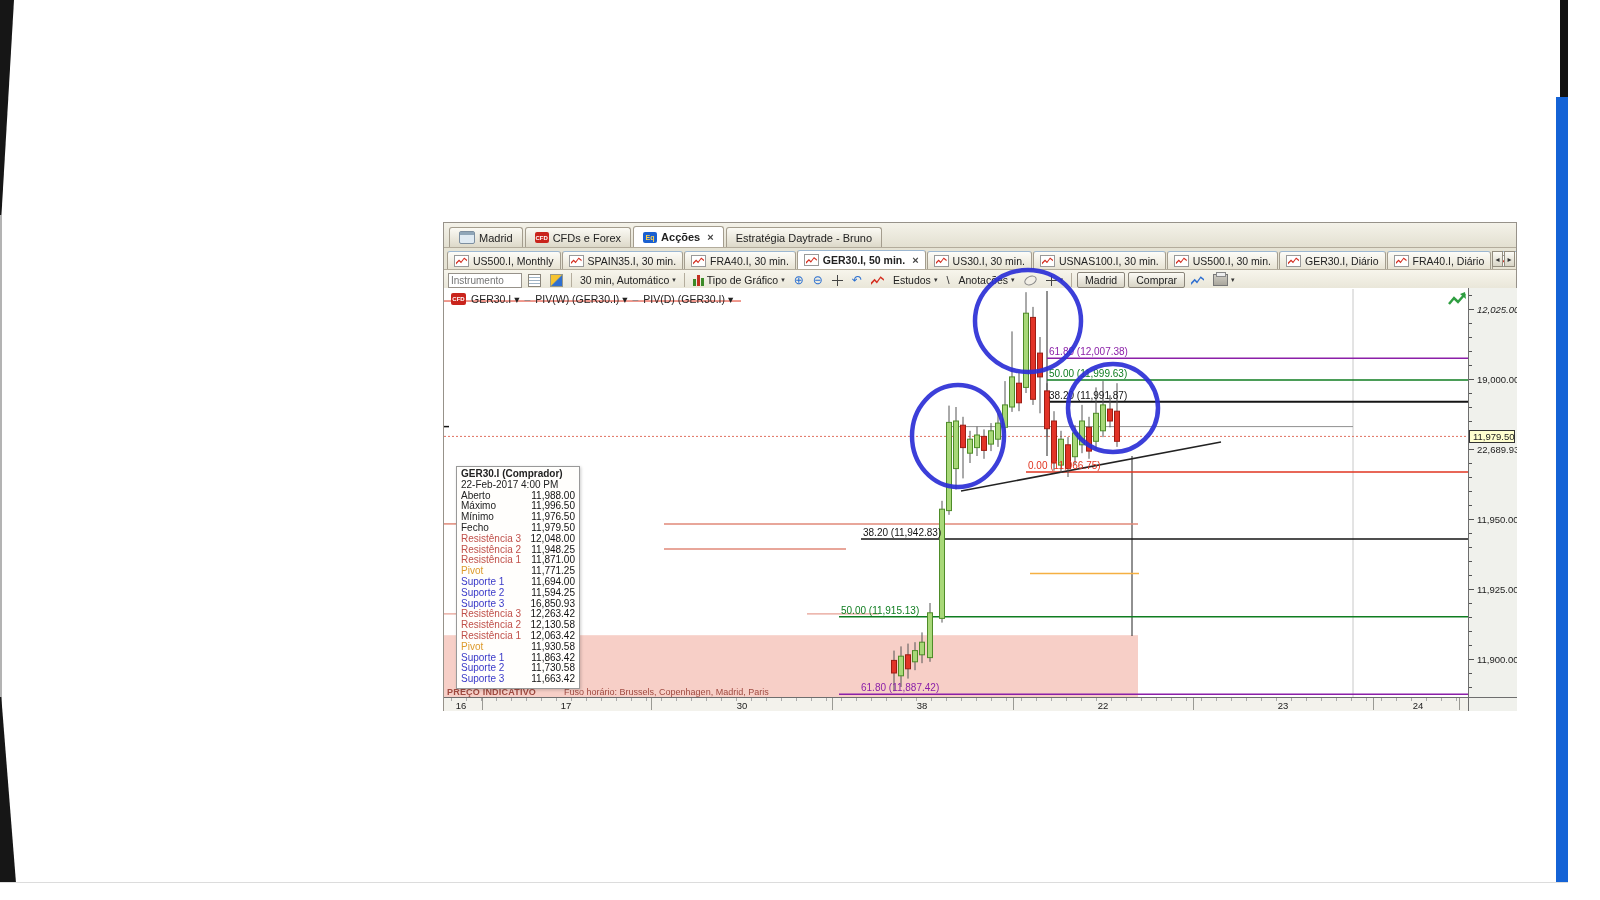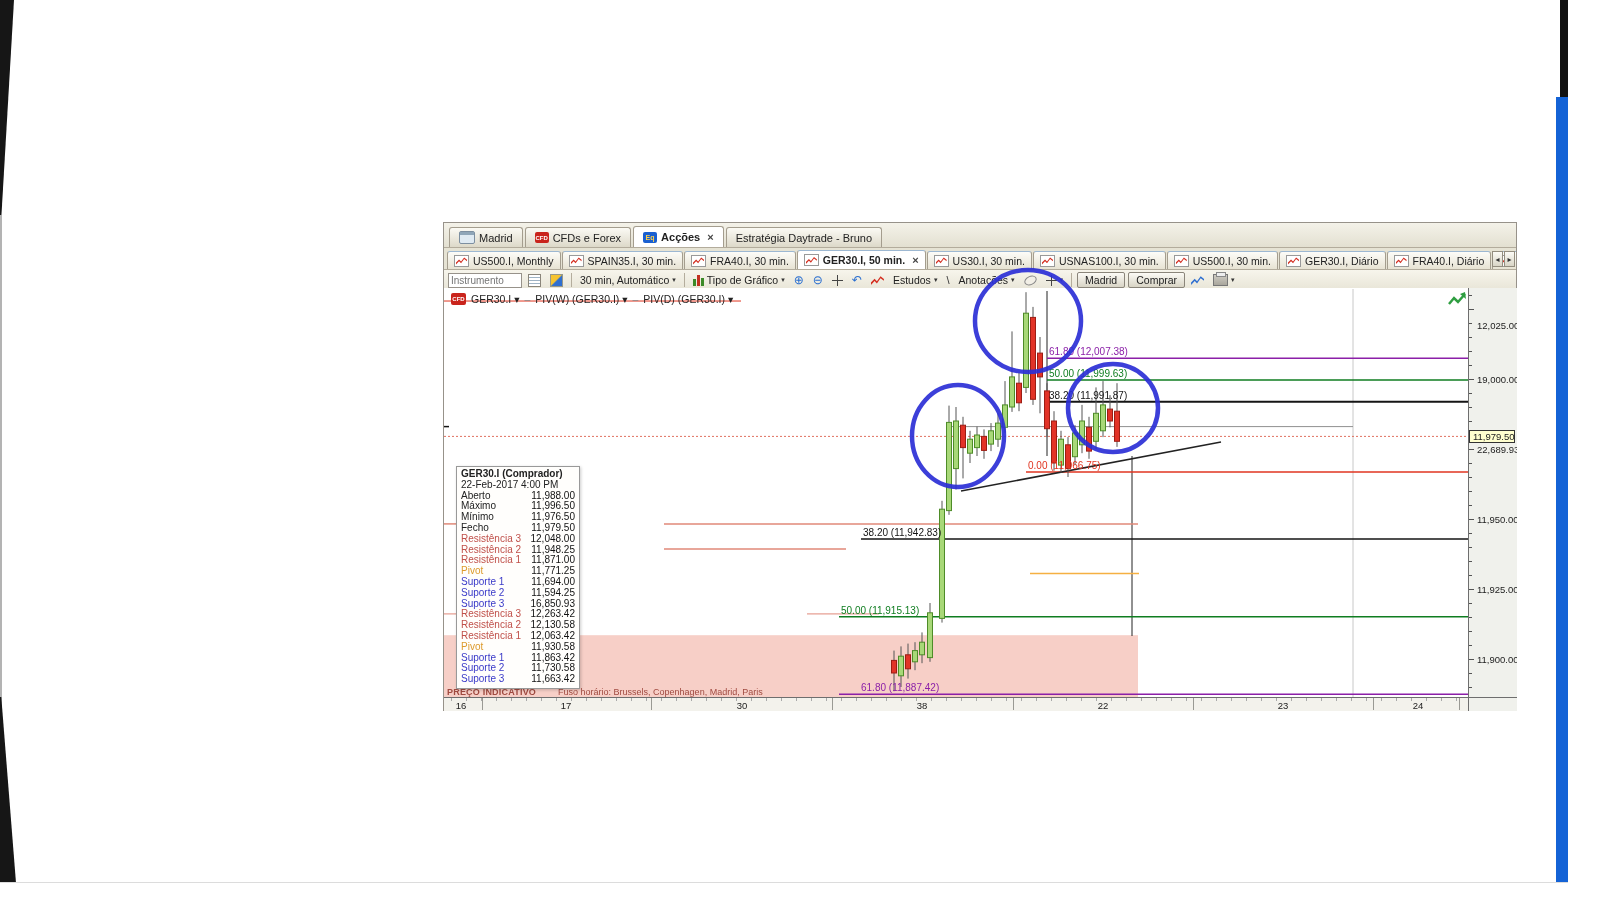--- a/index.html
+++ b/index.html
@@ -95,21 +95,21 @@
   
   .tooltip{position:absolute;left:12px;top:178px;width:114px;background:#fffefc;
      border:1px solid #999;box-shadow:1px 1px 3px rgba(0,0,0,.2);padding:2px 4px 3px 4px;
      font-size:10px;z-index:6;line-height:10.8px;}
   .tt-title{font-weight:bold;}
   .tt-row{display:flex;justify-content:space-between;}
   .tt-row .v{color:#111;}
   .c-k{color:#222;} .c-r{color:#c0504a;} .c-o{color:#dd9a2b;} .c-b{color:#3a3ac8;}
 
   .chartfooter{position:absolute;left:3px;top:399px;font-size:9px;color:#a04a40;z-index:5;white-space:nowrap;}
-  .chartfooter b{font-weight:bold;margin-right:22px;letter-spacing:.2px;}
+  .chartfooter b{font-weight:bold;margin-right:28px;letter-spacing:.2px;}
 
   
   .yaxis{position:absolute;left:1024px;top:65px;width:48px;height:409px;
      background:#f0f1ec;border-left:1px solid #6e6e6e;font-size:9.5px;overflow:hidden;}
   .ylab{position:absolute;left:8px;transform:translateY(-50%);white-space:nowrap;color:#222;}
   .ytick{position:absolute;left:0;height:1px;background:#555;}
   .pricetag{position:absolute;left:0;width:46px;height:13px;background:#ffffcf;border:1px solid #333;
      font-size:9.5px;display:flex;align-items:center;padding-left:3px;box-sizing:border-box;z-index:3;}
   .xaxis{position:absolute;left:0;top:474px;width:1072px;height:13px;background:#f3f2ec;
      border-top:1px solid #6e6e6e;font-size:9.5px;overflow:hidden;}
@@ -497,21 +497,21 @@
         <div class="ytick" style="top: 133px; width: 3px;"></div>
         <div class="ytick" style="top: 119px; width: 3px;"></div>
         <div class="ytick" style="top: 105px; width: 3px;"></div>
         <div class="ytick" style="top: 91px; width: 5px;"></div>
         <div class="ytick" style="top: 77px; width: 3px;"></div>
         <div class="ytick" style="top: 63px; width: 3px;"></div>
         <div class="ytick" style="top: 49px; width: 3px;"></div>
         <div class="ytick" style="top: 35px; width: 3px;"></div>
         <div class="ytick" style="top: 21px; width: 5px;"></div>
         <div class="ytick" style="top: 7px; width: 3px;"></div>
-        <span class="ylab" style="top: 37px;">12,025.00</span>
+        <span class="ylab" style="top: 21px; font-style: italic;">12,025.00</span>
         <span class="ylab" style="top: 91px;">19,000.00</span>
         <span class="ylab" style="top: 161px;">22,689.93</span>
         <span class="ylab" style="top: 231px;">11,950.00</span>
         <span class="ylab" style="top: 301px;">11,925.00</span>
         <span class="ylab" style="top: 371px;">11,900.00</span>
       </div>
     <div class="xaxis" id="xaxis">
         <div class="xtick" style="left: 7px;"></div>
         <div class="xtick" style="left: 22px;"></div>
         <div class="xtick" style="left: 37px;"></div>

